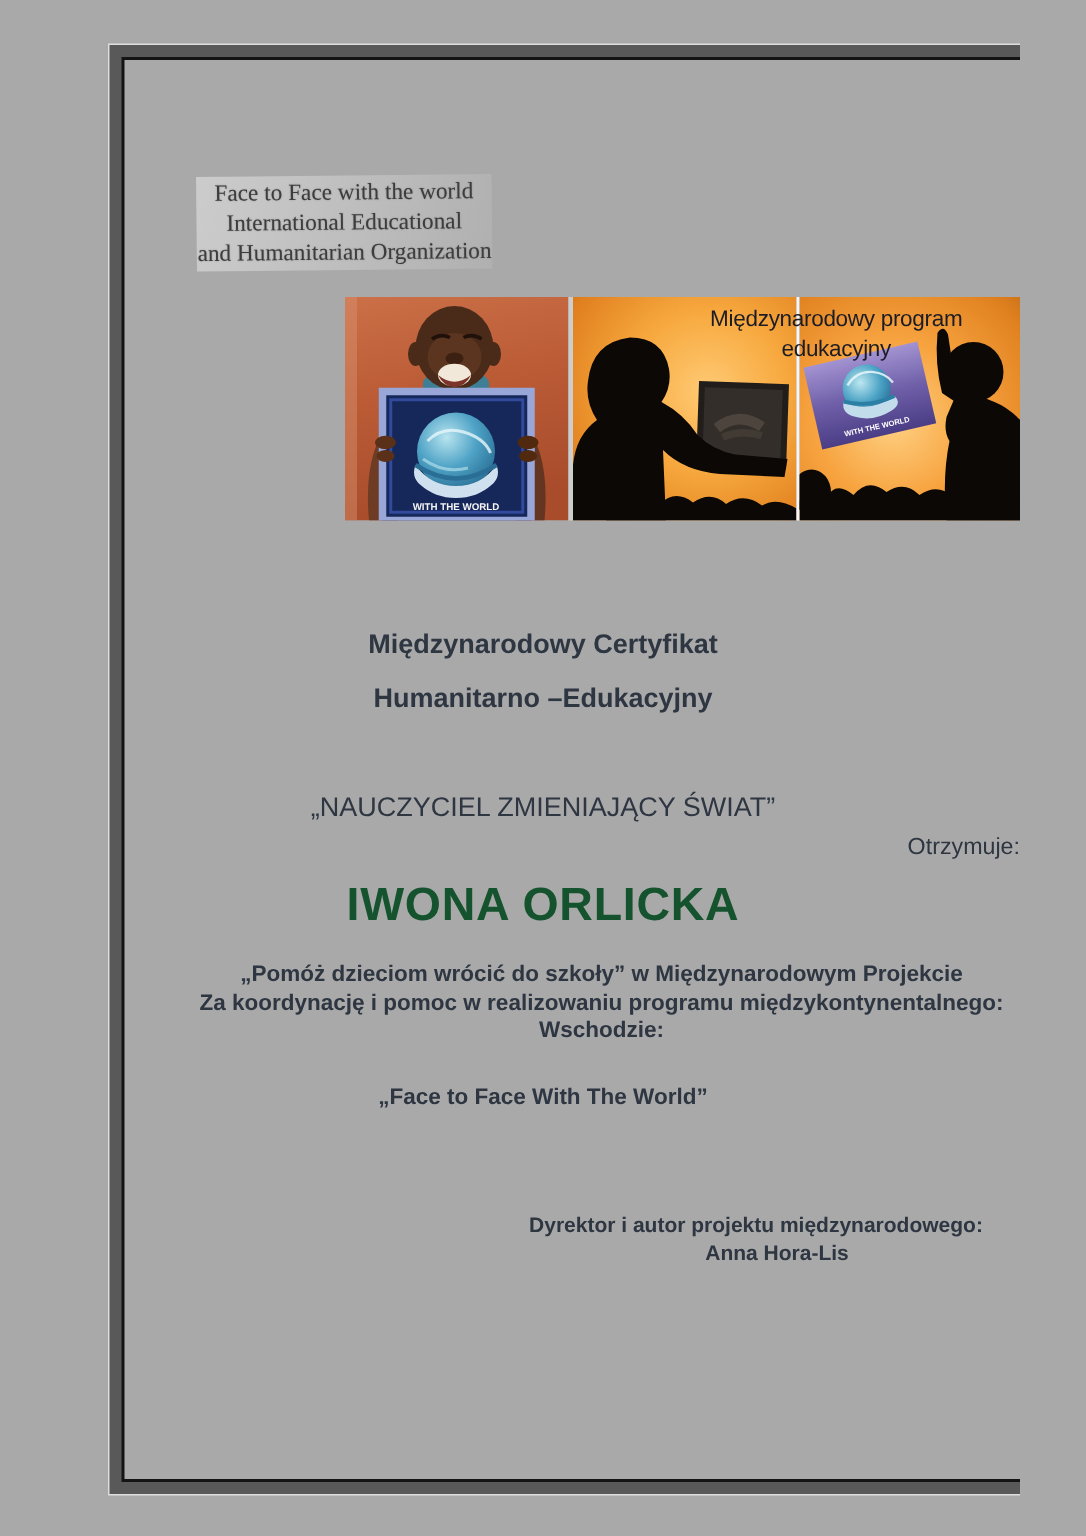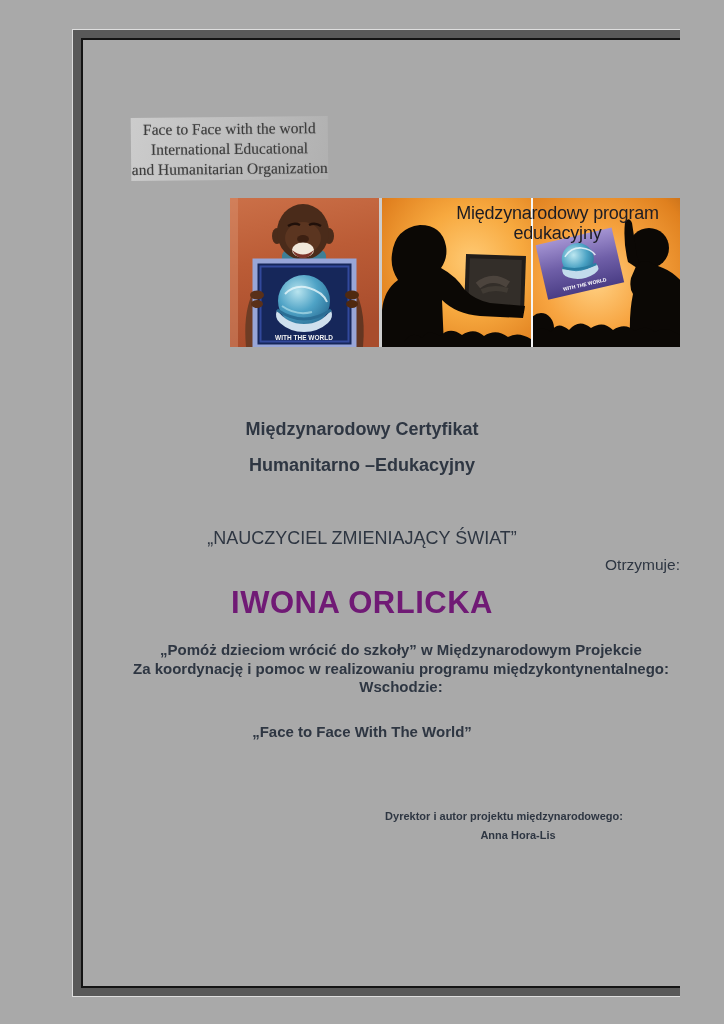--- a/index.html
+++ b/index.html
@@ -24,50 +24,50 @@
     font-size:15.5px; line-height:20px; color:#3d3d3d;
     text-shadow:0 0 1px rgba(60,60,60,0.45);
   }
   .photo-strip { position:absolute; left:186px; top:197px; width:452px; height:149px; }
   .tile { position:absolute; top:0; width:149px; height:149px; display:block; }
   .t1 { left:0; } .t2 { left:152px; } .t3 { left:303px; }
   .gap1 { position:absolute; left:149px; top:0; width:3px; height:149px; background:#cdcdcd; }
   .gap2 { position:absolute; left:301px; top:0; width:2px; height:149px; background:#f6f6f6; }
   .strip-caption {
     position:absolute; left:205px; top:5px; width:245px; text-align:center;
-    font-size:18px; line-height:20px; color:#1c1c24; letter-spacing:-0.2px;
+    font-size:15px; line-height:20px; color:#1c1c24; letter-spacing:-0.2px;
   }
   .title {
     position:absolute; left:0; top:410px; width:100%; text-align:center;
     font-size:18px; font-weight:bold; line-height:36px;
   }
   .subtitle {
     position:absolute; left:0; top:527px; width:100%; text-align:center;
     font-size:18px; font-weight:normal;
   }
   .receives {
     position:absolute; left:0; top:555px; width:100%; text-align:right;
     font-size:15.5px;
   }
   .recipient {
     position:absolute; left:0; top:584px; width:100%; text-align:center;
-    font-size:31px; font-weight:bold; color:#701a75; letter-spacing:0.5px;
+    font-size:31px; font-weight:bold; color:#14532d; letter-spacing:0.5px;
   }
   .award {
     position:absolute; left:87px; top:640px; width:540px; text-align:center;
     font-size:15px; font-weight:bold; line-height:18.5px;
   }
   .award div { white-space:nowrap; }
   .quote {
     position:absolute; left:0; top:722px; width:100%; text-align:center;
     font-size:15px; font-weight:bold;
   }
   .signature {
     position:absolute; left:280px; top:806px; width:360px; text-align:center;
-    font-size:11px; font-weight:bold; line-height:19px;
+    font-size:14px; font-weight:bold; line-height:19px;
   }
   .sig-name { transform:translateX(14px); }
 </style>
 </head>
 <body>
 
 <div class="page">
 
   <div class="frame"></div>
 

